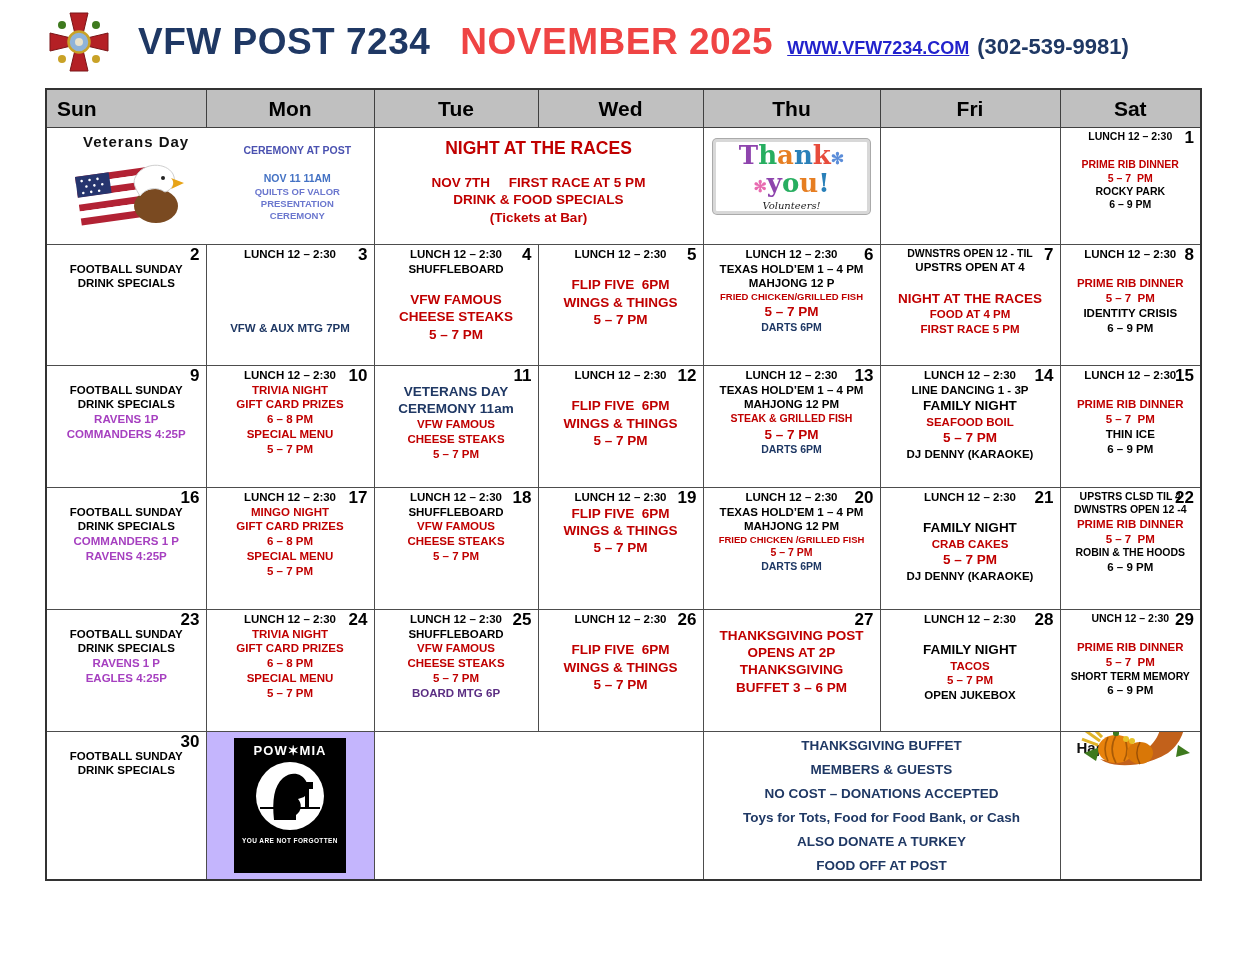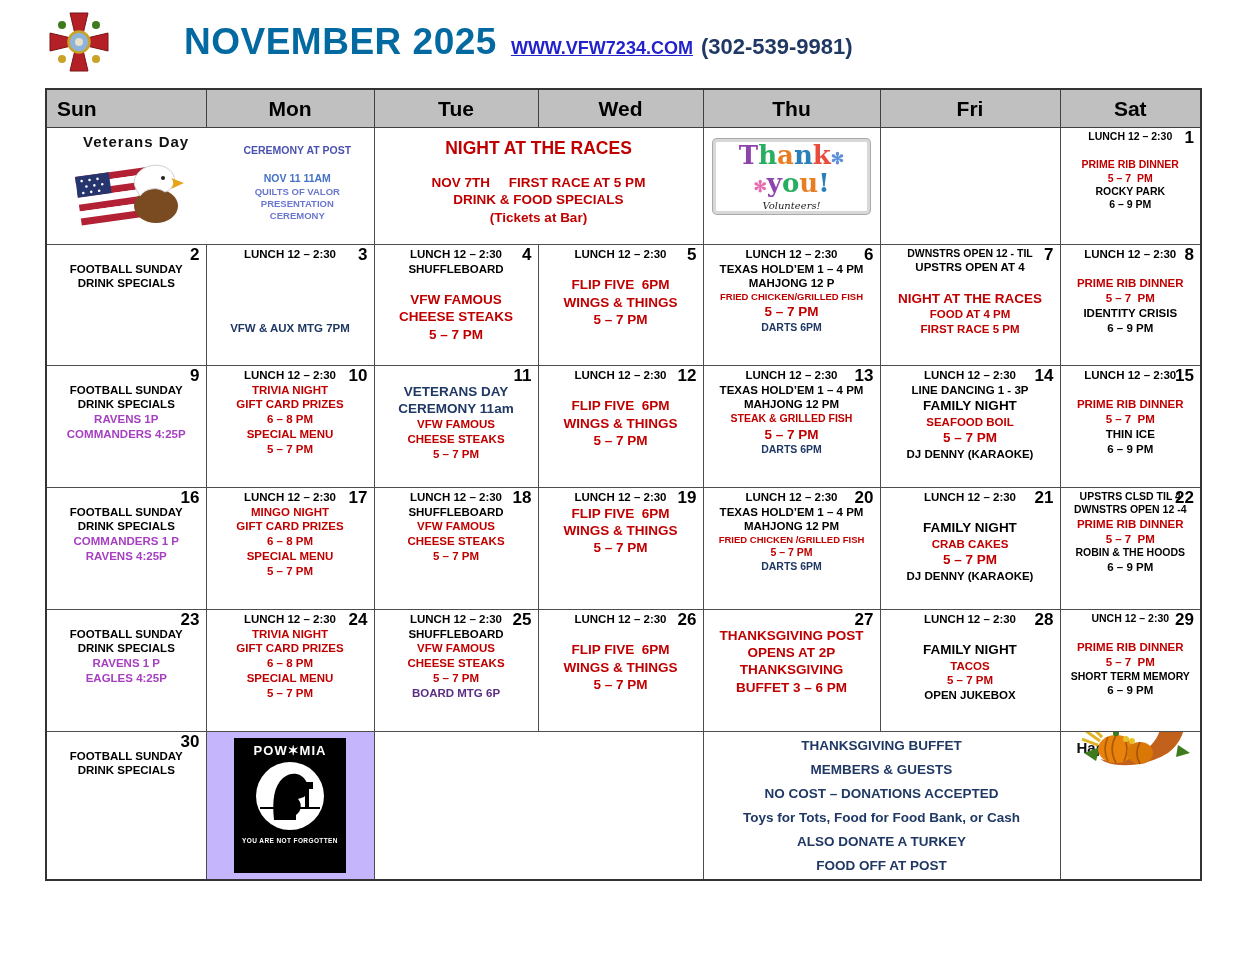--- a/index.html
+++ b/index.html
@@ -3,21 +3,21 @@
 <meta charset="utf-8">
 <style>
   html,body{margin:0;padding:0;background:#ffffff;}
   body{width:1242px;height:960px;font-family:"Liberation Sans",sans-serif;position:relative;overflow:hidden;}
 
   
   .topbar{position:absolute;left:48px;top:10px;display:flex;align-items:center;}
   .logo{width:62px;height:64px;flex:0 0 auto;}
   .titles{display:flex;align-items:baseline;margin-left:28px;white-space:nowrap;}
   .t-vfw{color:#1F3864;font-weight:bold;font-size:37px;letter-spacing:.5px;}
-  .t-month{color:#0369a1;font-weight:bold;font-size:37px;margin-left:46px;letter-spacing:.5px;}
+  .t-month{color:#ef4444;font-weight:bold;font-size:37px;margin-left:30px;letter-spacing:.5px;}
   .t-link{color:#2222CC;font-weight:bold;font-size:18px;text-decoration:underline;margin-left:14px;cursor:pointer;}
   .t-phone{color:#1F3864;font-weight:bold;font-size:22px;margin-left:8px;}
 
   
   table.cal{position:absolute;left:45px;top:88px;width:1155px;border-collapse:collapse;table-layout:fixed;border:2px solid #333;}
   .cal th{background:#C0C0C0;color:#000;font-weight:bold;font-size:21px;height:37px;border:1px solid #404040;text-align:center;padding:0;}
   .cal th:first-child{text-align:left;padding-left:10px;}
   .cal td{border:1px solid #4d4d4d;vertical-align:top;position:relative;padding:1px 2px;text-align:center;overflow:hidden;}
   tr.r1{height:117px;} tr.r2{height:121px;} tr.r3{height:122px;}
   tr.r4{height:122px;} tr.r5{height:122px;} tr.r6{height:145px;}
@@ -79,20 +79,21 @@
     <circle cx="14" cy="48" r="4" fill="#C9A227"></circle>
     <circle cx="48" cy="48" r="4" fill="#C9A227"></circle>
     <polygon points="22,2 40,2 35,23 27,23" fill="#B42025" stroke="#7a1518" stroke-width="1"></polygon>
     <polygon points="27,39 35,39 40,60 22,60" fill="#B42025" stroke="#7a1518" stroke-width="1"></polygon>
     <polygon points="2,22 23,27 23,35 2,40" fill="#B42025" stroke="#7a1518" stroke-width="1"></polygon>
     <polygon points="39,27 60,22 60,40 39,35" fill="#B42025" stroke="#7a1518" stroke-width="1"></polygon>
     <circle cx="31" cy="31" r="10.5" fill="#8FB3D9" stroke="#C9A227" stroke-width="2.5"></circle>
     <circle cx="31" cy="31" r="4" fill="#E9E2CB"></circle>
   </svg>
   <div class="titles">
+    <span class="t-vfw">VFW POST 7234</span>
     <span class="t-month">NOVEMBER 2025</span>
     <span class="t-link">WWW.VFW7234.COM</span>
     <span class="t-phone">(302-539-9981)</span>
   </div>
 </div>
 
 <table class="cal">
   <colgroup>
     <col style="width:160px">
       <col style="width:168px">

